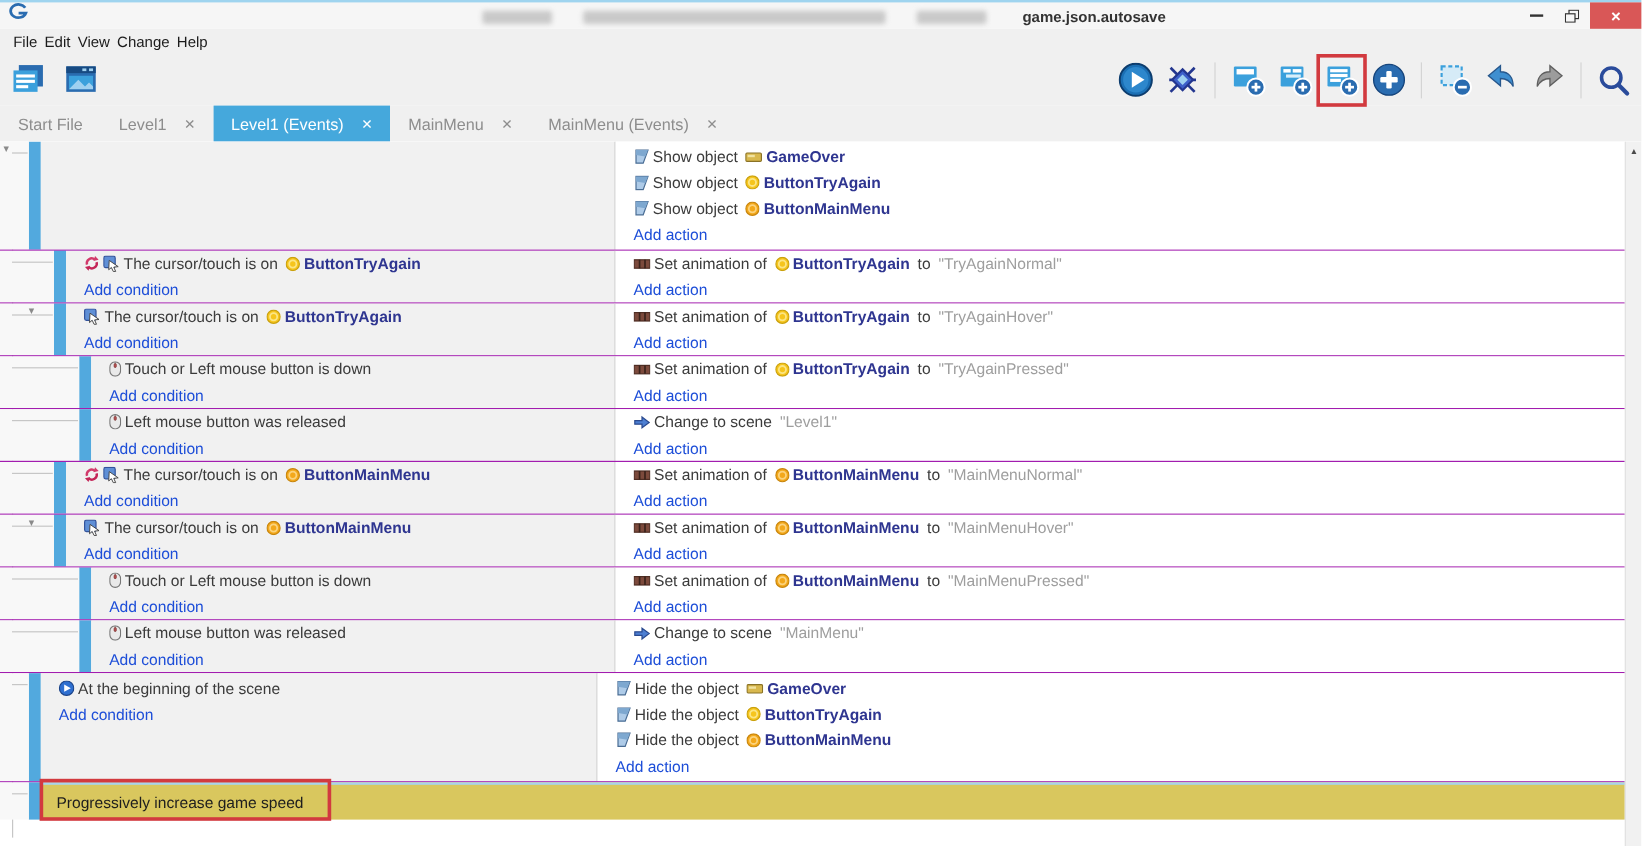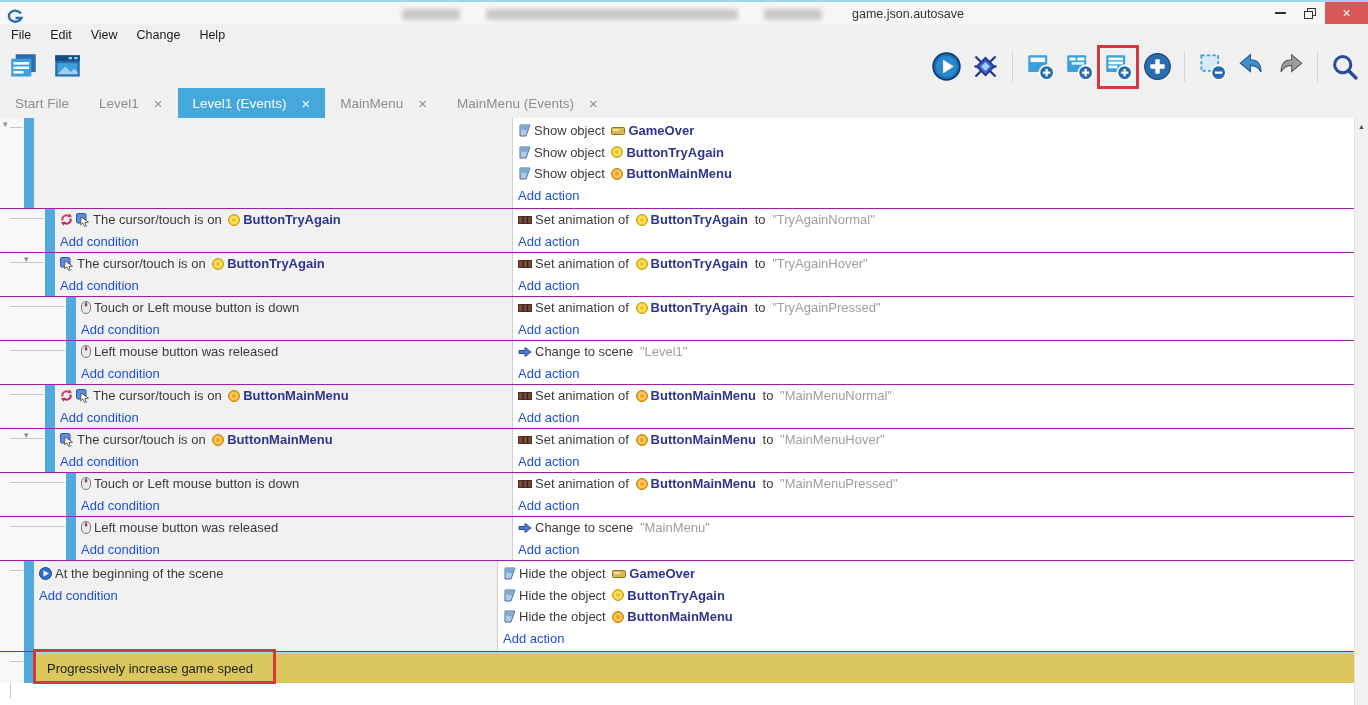--- a/index.html
+++ b/index.html
@@ -1,31 +1,31 @@
 <!DOCTYPE html>
 <html><head>
 <meta charset="utf-8">
 <style>
   *{box-sizing:border-box;margin:0;padding:0;}
   html,body{width:1368px;height:705px;overflow:hidden;font-family:"Liberation Sans",sans-serif;background:#fff;}
 
   
-  .titlebar{height:24px;background:#f6f6f6;border-top:2px solid #9fd4ef;position:relative;display:flex;align-items:flex-end;}
+  .titlebar{height:24px;background:#f6f6f6;border-top:2px solid #9fd4ef;position:relative;display:flex;align-items:flex-start;font-weight:bold;}
   .logo{margin-left:6px;display:flex;align-items:center;}
   .title-redacted{position:absolute;left:402px;top:5px;display:flex;align-items:center;gap:26px;}
   .blurb{height:11px;background:#c9c9c9;border-radius:2px;filter:blur(2px);}
   .b1{width:58px;}.b2{width:252px;}.b3{width:58px;}
   .title-text{font-size:12.5px;color:#333;margin-left:4px;filter:none;}
   .win-controls{position:absolute;right:0;top:0;height:22px;display:flex;align-items:stretch;}
   .wc{width:30px;display:flex;align-items:center;justify-content:center;color:#333;}
   .wc.min .minbar{width:11px;height:2px;background:#333;}
   .wc.close{width:43px;background:#d95757;color:#fff;font-size:14px;}
 
   
-  .menubar{height:21px;background:#f0f0f0;display:flex;align-items:center;padding-left:9px;gap:15px;font-size:12.5px;color:#1b1b1b;}
+  .menubar{height:21px;background:#f0f0f0;display:flex;align-items:center;padding-left:9px;gap:2px;font-size:12.5px;color:#1b1b1b;}
   .menu-item{padding:1px 2px;}
 
   
   .toolbar{height:43px;background:#f0f0f0;display:flex;align-items:center;padding:0 6px;}
   .tb-left{display:flex;gap:10px;align-items:center;}
   .tb-right{margin-left:auto;display:flex;gap:5px;align-items:center;}
   .tbtn{width:34px;height:36px;display:flex;align-items:center;justify-content:center;}
   .tbtn.hl{outline:3px solid #d23a3f;outline-offset:1px;}
   .tsep{width:1px;height:30px;background:#d4d4d4;margin:0 5px;}
 
@@ -42,21 +42,21 @@
   .vline{position:absolute;left:10px;top:4px;height:576px;width:1px;background:#c6c6c6;z-index:0;}
   .row{display:flex;border-top:1px solid #a21caf;position:relative;z-index:1;}
   .row:first-child{border-top:none;}
   .gutter{position:relative;background:#f8f8f8;flex:0 0 auto;}
   .gutter::before{content:"";position:absolute;left:10px;right:1px;top:9px;height:1px;background:#c6c6c6;}
   .arrow{position:absolute;top:1px;font-size:9px;color:#8a8a8a;}
   .bar{width:10px;flex:0 0 auto;}
   .cond{background:#f1f1f1;border-right:1px solid #cfcfcf;flex:0 0 auto;}
   .act{flex:1;background:#fff;}
   .row.tall .cond,.row.tall .act{padding:2px 0;}
-  .eline{height:21.5px;font-size:13px;color:#3b3b3b;padding-left:5px;display:flex;align-items:center;gap:3px;white-space:nowrap;}
+  .eline{height:21.5px;font-size:13px;color:#3b3b3b;padding-left:15px;display:flex;align-items:center;gap:3px;white-space:nowrap;}
   .eline.ph{color:#bdbdbd;}
   .eline.ph .tx{color:#1d4ed8;}
   .ic{display:inline-flex;align-items:center;flex:0 0 auto;}
   .obj{font-weight:bold;color:#2e3590;white-space:pre;}
   .q{color:#9e9e9e;white-space:pre;}
   .tx{white-space:pre;}
   .comment{flex:1;display:flex;align-items:center;height:26px;font-size:13px;color:#2b2b2b;padding-left:13px;}
   .comment.sel{height:31px;border-top:2px solid #a8d4ec;color:#1e1e1e;}
   .redbox{position:absolute;left:33px;top:-3px;width:243px;height:35px;border:3px solid #d23a3f;z-index:4;pointer-events:none;}
 

